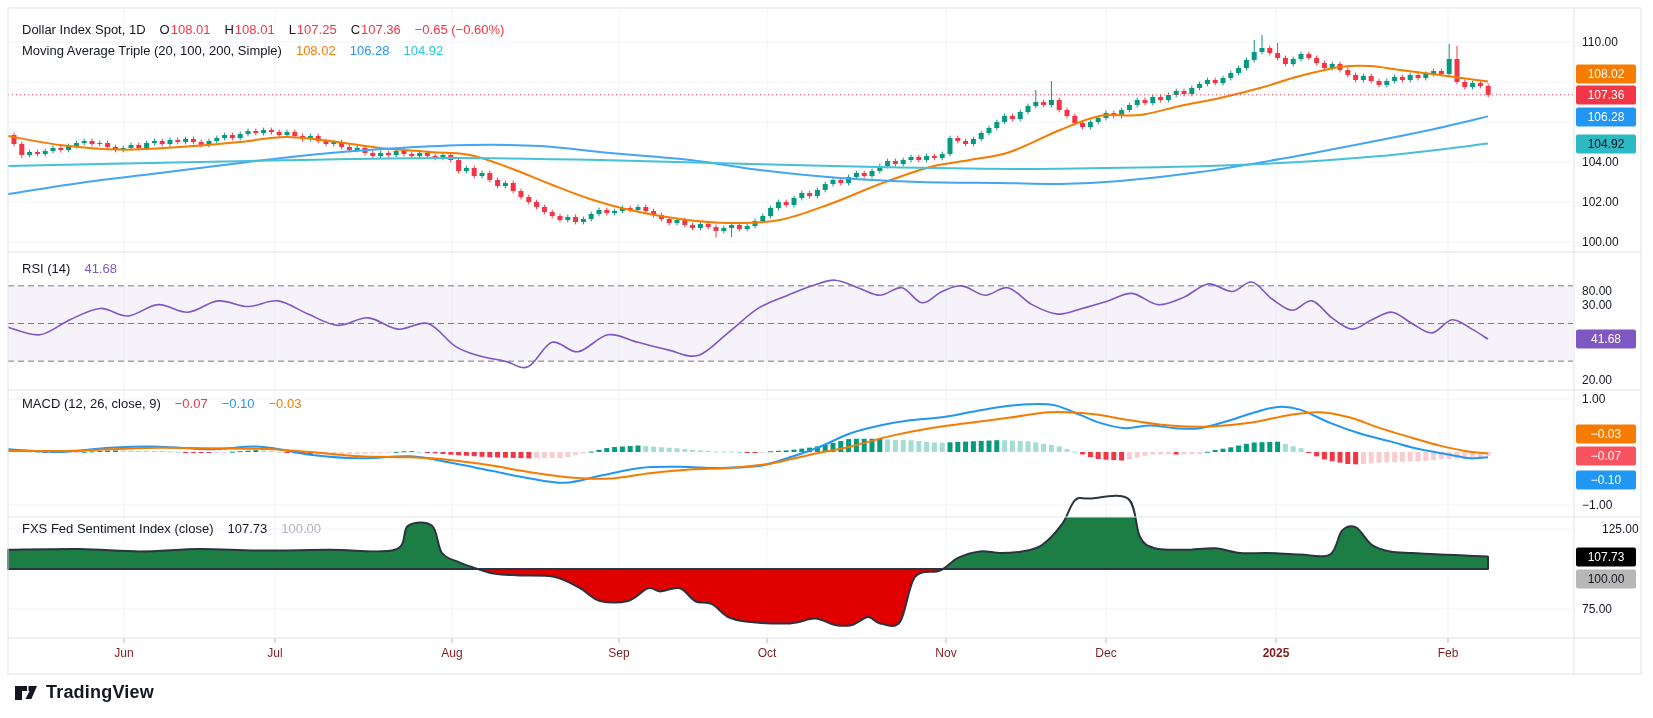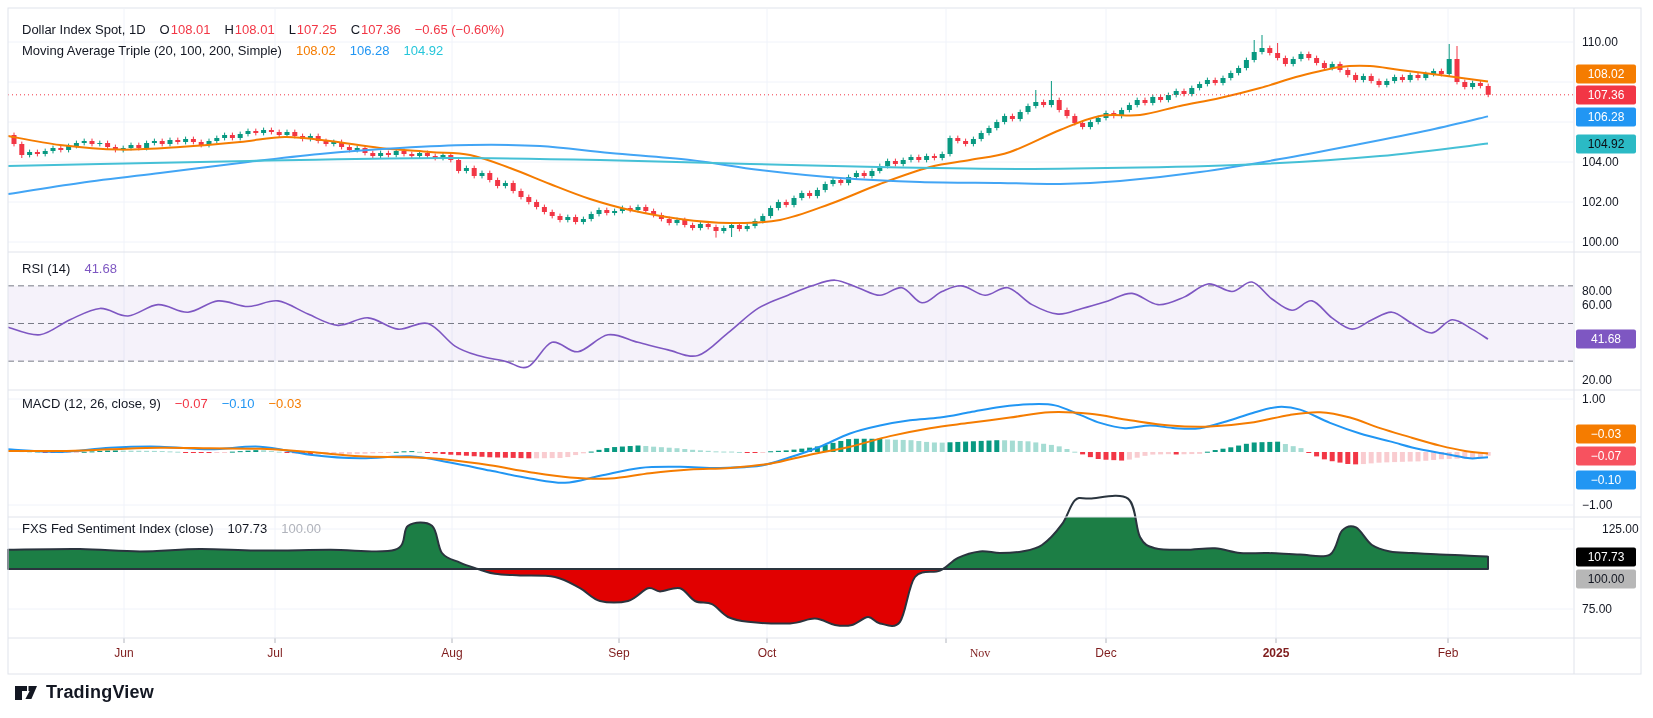--- a/index.html
+++ b/index.html
@@ -702,42 +702,42 @@
     <span class="c-dark">107.73</span>
     <span class="c-gray">100.00</span>
   </div>
 
   <div class="overlay" id="axis-layer">
       <div class="axlabel" style="top: 42px;">110.00</div>
       <div class="axlabel" style="top: 162px;">104.00</div>
       <div class="axlabel" style="top: 202px;">102.00</div>
       <div class="axlabel" style="top: 242px;">100.00</div>
       <div class="axlabel" style="top: 267px; margin-top: 24px;">80.00</div>
-      <div class="axlabel" style="top: 305px;">60.00</div>
+      <div class="axlabel" style="top: 305px;">30.00</div>
       <div class="axlabel" style="top: 380px; text-align: right;">20.00</div>
       <div class="axlabel" style="top: 399px;">1.00</div>
       <div class="axlabel" style="top: 505px;">−1.00</div>
       <div class="axlabel" style="top: 529px; margin-left: 20px;">125.00</div>
       <div class="axlabel" style="top: 609px;">75.00</div>
       <div class="badge" style="top: 74px; background: rgb(245, 124, 0); color: rgb(255, 255, 255);">108.02</div>
       <div class="badge" style="top: 95px; background: rgb(242, 54, 69); color: rgb(255, 255, 255);">107.36</div>
       <div class="badge" style="top: 117px; background: rgb(33, 150, 243); color: rgb(255, 255, 255);">106.28</div>
       <div class="badge" style="top: 144px; background: rgb(43, 186, 197); color: rgb(12, 14, 21);">104.92</div>
       <div class="badge" style="top: 339px; background: rgb(126, 87, 194); color: rgb(255, 255, 255);">41.68</div>
       <div class="badge" style="top: 434px; background: rgb(245, 124, 0); color: rgb(255, 255, 255);">−0.03</div>
       <div class="badge" style="top: 456px; background: rgb(247, 82, 95); color: rgb(255, 255, 255);">−0.07</div>
       <div class="badge" style="top: 480px; background: rgb(33, 150, 243); color: rgb(255, 255, 255);">−0.10</div>
       <div class="badge" style="top: 557px; background: rgb(0, 0, 0); color: rgb(255, 255, 255);">107.73</div>
       <div class="badge" style="top: 579px; background: rgb(183, 183, 183); color: rgb(19, 23, 34);">100.00</div>
       <div class="month" style="left: 124px;">Jun</div>
       <div class="month" style="left: 275px;">Jul</div>
       <div class="month" style="left: 452px;">Aug</div>
       <div class="month" style="left: 619px;">Sep</div>
       <div class="month" style="left: 767px;">Oct</div>
-      <div class="month" style="left: 980px; font-family: Liberation Serif, serif;">Nov</div>
+      <div class="month" style="left: 946px;">Nov</div>
       <div class="month" style="left: 1106px;">Dec</div>
       <div class="month bold" style="left: 1276px;">2025</div>
       <div class="month" style="left: 1448px;">Feb</div>
     </div>
 
   <div id="footer">
     <svg width="24" height="17" viewBox="0 0 24 17">
       <path d="M1 2h12v5h-5v9H1z" fill="#131722"></path>
       <path d="M14.5 2H23l-5.6 13h-6l4.2-8h-1.1z" fill="#131722"></path>
     </svg>

